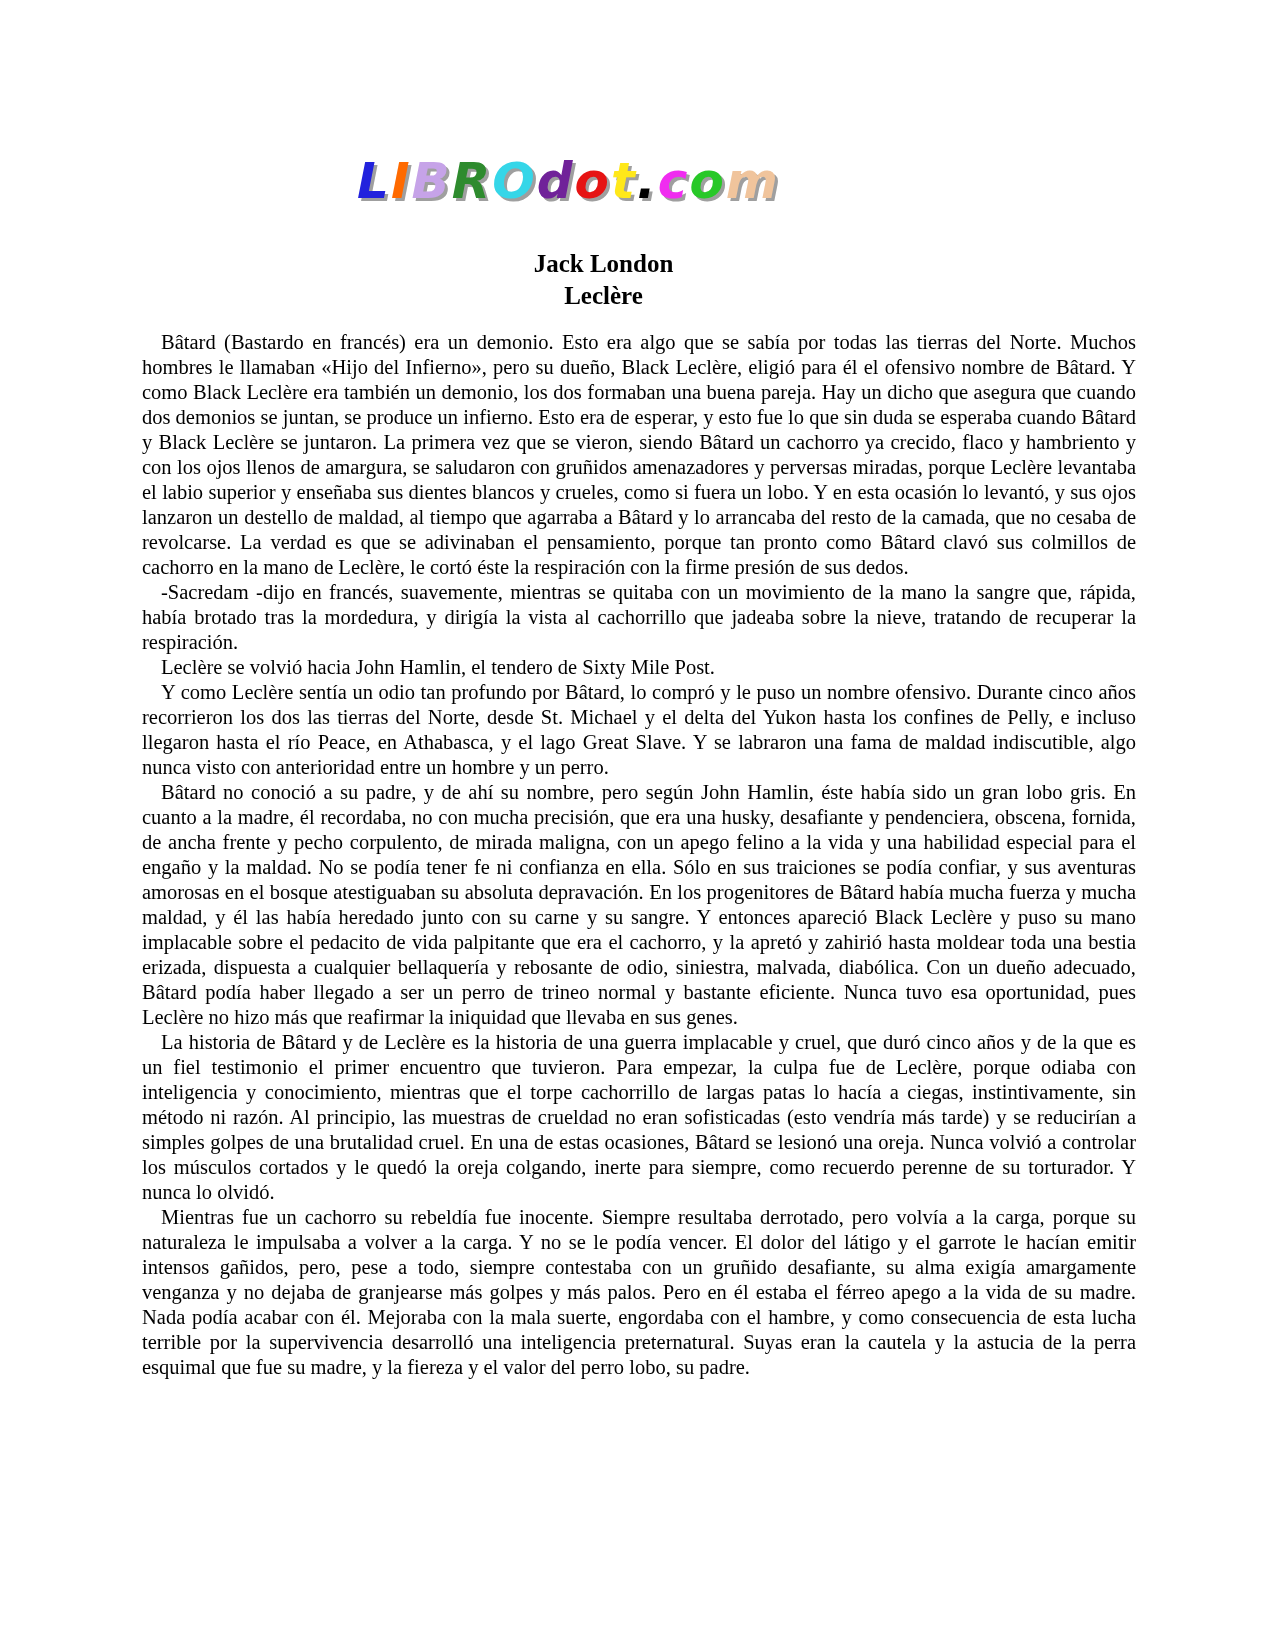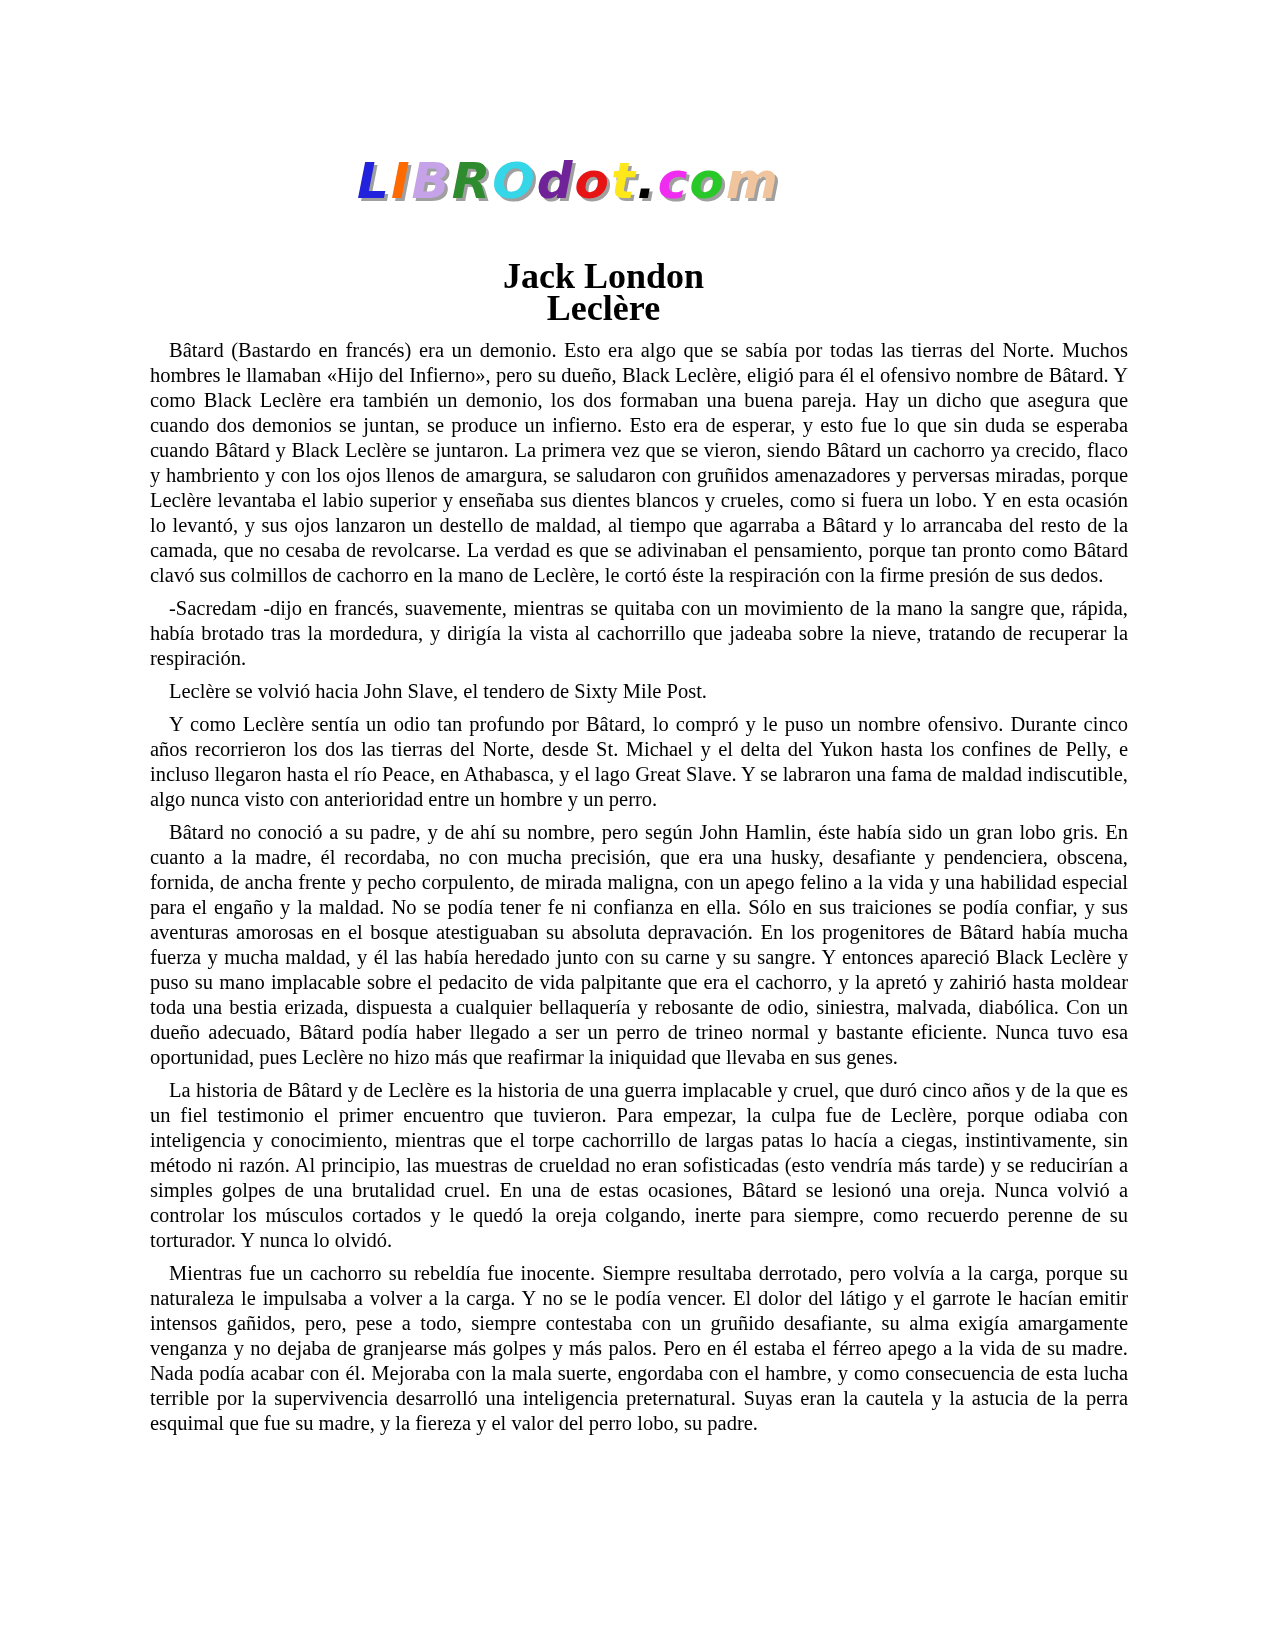--- a/index.html
+++ b/index.html
@@ -30,53 +30,52 @@
   .logo .letter {
     text-shadow: 3px 3px 0 #9f9f9f;
   }
   .headings {
     position: absolute;
     top: 248px;
     left: 0;
     width: 100%;
     text-align: center;
     font-weight: bold;
-    font-size: 36px;
+    font-size: 25px;
     line-height: 32px;
-    margin-top: 12px;
   }
   .content {
     position: absolute;
     top: 330px;
     left: 142px;
     width: 994px;
     font-size: 20.5px;
     line-height: 25px;
     text-align: justify;
   }
-  .content p { margin: 8px; text-indent: 19px; }
+  .content p { margin: 0; text-indent: 19px; }
   .em { font-style: italic; }
 </style>
 </head>
 <body>
 
 <div class="page">
 
   <div class="logo">
     <span class="letter" style="color: rgb(34, 34, 221);">L</span><span class="letter" style="color: rgb(255, 106, 0);">I</span><span class="letter" style="color: rgb(198, 163, 232);">B</span><span class="letter" style="color: rgb(46, 139, 46);">R</span><span class="letter" style="color: rgb(53, 214, 232);">O</span><span class="letter" style="color: rgb(112, 34, 153);">d</span><span class="letter" style="color: rgb(230, 20, 20);">o</span><span class="letter" style="color: rgb(255, 232, 26);">t</span><span class="letter" style="color: rgb(0, 0, 0);">.</span><span class="letter" style="color: rgb(240, 44, 240);">c</span><span class="letter" style="color: rgb(40, 200, 40);">o</span><span class="letter" style="color: rgb(240, 196, 156);">m</span>
   </div>
 
   <div class="headings">
     <div>Jack London</div>
     <div>Leclère</div>
   </div>
 
   <div class="content">
     <p><span>Bâtard (Bastardo en francés) era un demonio. Esto era algo que se sabía por todas las tierras del Norte. Muchos hombres le llamaban «Hijo del Infierno», pero su dueño, Black Leclère, eligió para él el ofensivo nombre de Bâtard. Y como Black Leclère era también un demonio, los dos formaban una buena pareja. Hay un dicho que asegura que cuando dos demonios se juntan, se produce un infierno. Esto era de esperar, y esto fue lo que sin duda se esperaba cuando Bâtard y Black Leclère se juntaron. La primera vez que se vieron, siendo Bâtard un cachorro ya crecido, flaco y hambriento y con los ojos llenos de amargura, se saludaron con gruñidos amenazadores y perversas miradas, porque Leclère levantaba el labio superior y enseñaba sus dientes blancos y crueles, como si fuera un lobo. Y en esta ocasión lo levantó, y sus ojos lanzaron un destello de maldad, al tiempo que agarraba a Bâtard y lo arrancaba del resto de la camada, que no cesaba de revolcarse. La verdad es que se adivinaban el pensamiento, porque tan pronto como Bâtard clavó sus colmillos de cachorro en la mano de Leclère, le cortó éste la respiración con la firme presión de sus dedos.</span></p>
     <p><span>-Sacredam -dijo en francés, suavemente, mientras se quitaba con un movimiento de la mano la sangre que, rápida, había brotado tras la mordedura, y dirigía la vista al cachorrillo que jadeaba sobre la nieve, tratando de recuperar la respiración.</span></p>
-    <p><span>Leclère se volvió hacia John Slave, el tendero de Sixty Mile Post.</span></p>
+    <p><span>Leclère se volvió hacia John Hamlin, el tendero de Sixty Mile Post.</span></p>
     <p><span>Y como Leclère sentía un odio tan profundo por Bâtard, lo compró y le puso un nombre ofensivo. Durante cinco años recorrieron los dos las tierras del Norte, desde St. Michael y el delta del Yukon hasta los confines de Pelly, e incluso llegaron hasta el río Peace, en Athabasca, y el lago Great Slave. Y se labraron una fama de maldad indiscutible, algo nunca visto con anterioridad entre un hombre y un perro.</span></p>
     <p><span>Bâtard no conoció a su padre, y de ahí su nombre, pero según John Hamlin, éste había sido un gran lobo gris. En cuanto a la madre, él recordaba, no con mucha precisión, que era una husky, desafiante y pendenciera, obscena, fornida, de ancha frente y pecho corpulento, de mirada maligna, con un apego felino a la vida y una habilidad especial para el engaño y la maldad. No se podía tener fe ni confianza en ella. Sólo en sus traiciones se podía confiar, y sus aventuras amorosas en el bosque atestiguaban su absoluta depravación. En los progenitores de Bâtard había mucha fuerza y mucha maldad, y él las había heredado junto con su carne y su sangre. Y entonces apareció Black Leclère y puso su mano implacable sobre el pedacito de vida palpitante que era el cachorro, y la apretó y zahirió hasta moldear toda una bestia erizada, dispuesta a cualquier bellaquería y rebosante de odio, siniestra, malvada, diabólica. Con un dueño adecuado, Bâtard podía haber llegado a ser un perro de trineo normal y bastante eficiente. Nunca tuvo esa oportunidad, pues Leclère no hizo más que reafirmar la iniquidad que llevaba en sus genes.</span></p>
     <p><span>La historia de Bâtard y de Leclère es la historia de una guerra implacable y cruel, que duró cinco años y de la que es un fiel testimonio el primer encuentro que tuvieron. Para empezar, la culpa fue de Leclère, porque odiaba con inteligencia y conocimiento, mientras que el torpe cachorrillo de largas patas lo hacía a ciegas, instintivamente, sin método ni razón. Al principio, las muestras de crueldad no eran sofisticadas (esto vendría más tarde) y se reducirían a simples golpes de una brutalidad cruel. En una de estas ocasiones, Bâtard se lesionó una oreja. Nunca volvió a controlar los músculos cortados y le quedó la oreja colgando, inerte para siempre, como recuerdo perenne de su torturador. Y nunca lo olvidó.</span></p>
     <p><span>Mientras fue un cachorro su rebeldía fue inocente. Siempre resultaba derrotado, pero volvía a la carga, porque su naturaleza le impulsaba a volver a la carga. Y no se le podía vencer. El dolor del látigo y el garrote le hacían emitir intensos gañidos, pero, pese a todo, siempre contestaba con un gruñido desafiante, su alma exigía amargamente venganza y no dejaba de granjearse más golpes y más palos. Pero en él estaba el férreo apego a la vida de su madre. Nada podía acabar con él. Mejoraba con la mala suerte, engordaba con el hambre, y como consecuencia de esta lucha terrible por la supervivencia desarrolló una inteligencia preternatural. Suyas eran la cautela y la astucia de la perra esquimal que fue su madre, y la fiereza y el valor del perro lobo, su padre.</span></p>
   </div>
 
 </div>
 
 </body></html>

